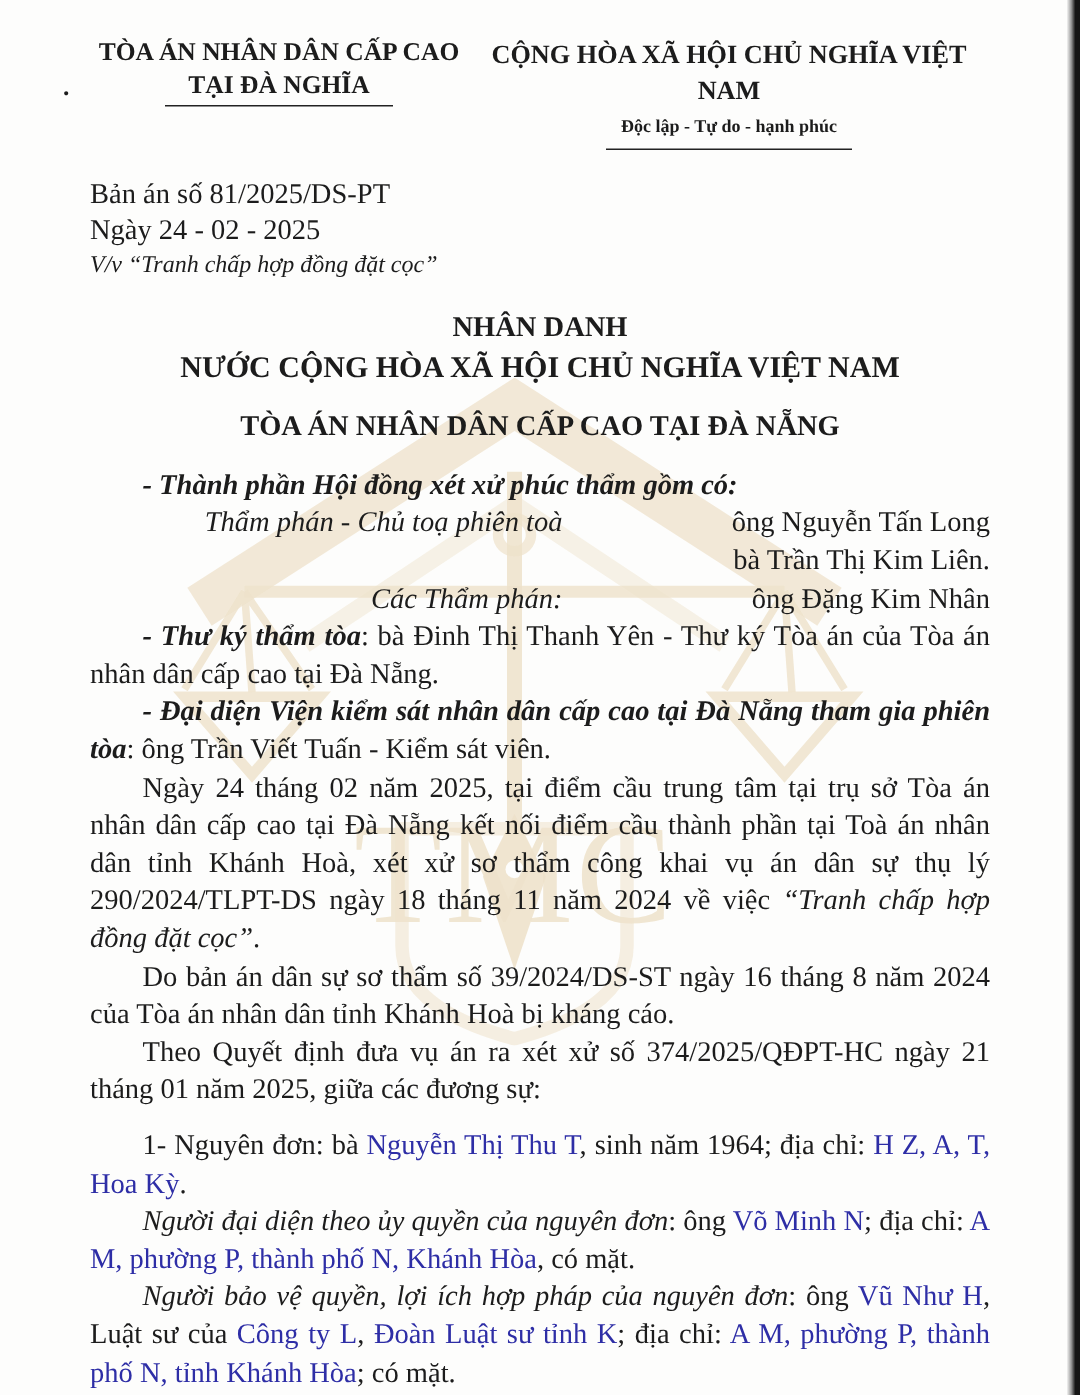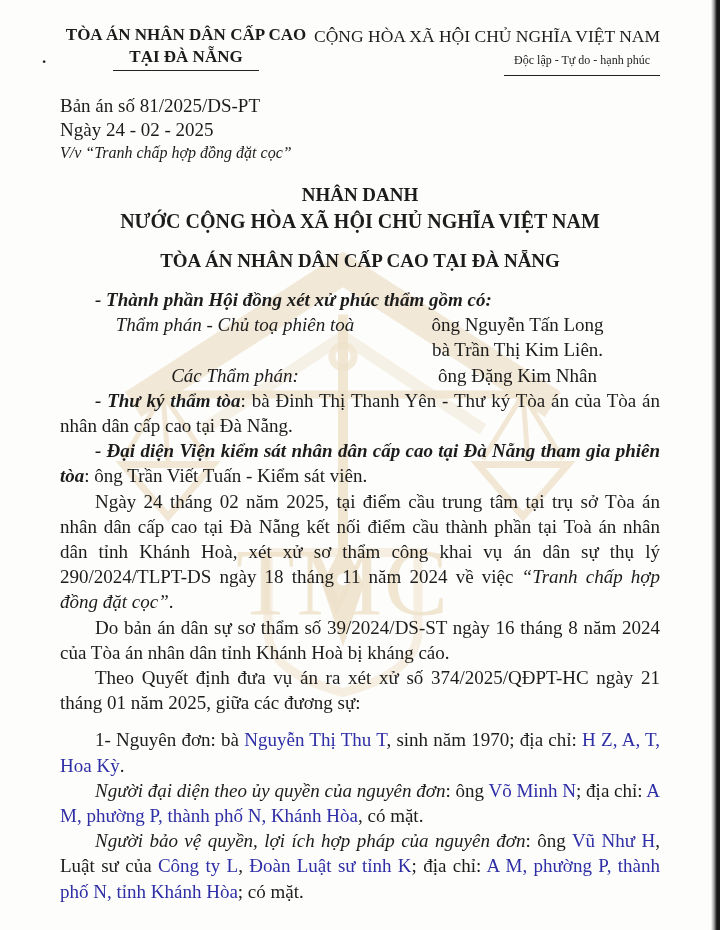--- a/index.html
+++ b/index.html
@@ -16,38 +16,38 @@
     position:absolute;left:108px;top:252px;width:470px;height:445px;z-index:1;
     color:var(--wm,#e5d2ad);opacity:.62;pointer-events:none;
   }
   .content{position:absolute;left:60px;top:24px;width:600px;z-index:2;}
 
   
   .header{display:flex;}
   .header-left{width:252px;text-align:center;font-weight:bold;font-size:17px;line-height:22px;position:relative;}
   .header-left .underlined{display:inline-block;border-bottom:1.5px solid #222;padding:0 16px 2px;}
   .stray-dot{position:absolute;left:-18px;top:23px;font-weight:bold;font-size:17px;}
-  .header-right{flex:1;text-align:right;font-weight:normal;}
+  .header-right{flex:1;text-align:center;font-weight:bold;}
   .header-right .l1{font-size:17.5px;line-height:24px;}
   .header-right .l2{font-size:12px;line-height:24px;display:inline-block;border-bottom:1.5px solid #222;padding:0 10px 3px;}
 
   
   .meta{margin-top:18px;font-size:19px;line-height:24px;}
   .meta .subject{font-style:italic;font-size:16px;line-height:22px;}
 
   
   .title{text-align:center;font-weight:bold;margin-top:18px;}
   .title .t1{font-size:19px;line-height:26px;}
   .title .t2{font-size:20px;line-height:27px;}
   .title .t3{font-size:19px;line-height:26px;margin-top:13px;}
 
   
   .bodytext{margin-top:13px;font-size:19px;line-height:25.2px;text-align:justify;}
   .para{margin:0;text-indent:35px;}
-  .para.cols{display:flex;text-indent:0;padding-left:35px;text-align:center;}
+  .para.cols{display:flex;text-indent:0;padding-left:35px;text-align:right;}
   .col-label{width:280px;font-style:italic;}
   .col-value{flex:1;}
   .gap-before{margin-top:12px;}
   .b{font-weight:bold;}
   .i{font-style:italic;}
   .blue{color:var(--blue,#2e2ea6);}
 </style>
 </head>
 <body>
 
@@ -70,21 +70,21 @@
   </svg>
 
   <div class="scan-edge"></div>
 
   <div class="content">
 
     <div class="header">
       <div class="header-left">
         <span class="stray-dot">.</span>
         <div>TÒA ÁN NHÂN DÂN CẤP CAO</div>
-        <div><span class="underlined">TẠI ĐÀ NẴNG</span></div>
+        <div><span class="underlined">TẠI ĐÀ NGHĨA</span></div>
       </div>
       <div class="header-right">
         <div class="l1">CỘNG HÒA XÃ HỘI CHỦ NGHĨA VIỆT NAM</div>
         <div><span class="l2">Độc lập - Tự do - hạnh phúc</span></div>
       </div>
     </div>
 
     <div class="meta">
       <div>Bản án số 81/2025/DS-PT</div>
       <div>Ngày 24 - 02 - 2025</div>
@@ -109,19 +109,19 @@
         </div>
         <div class="para cols">
           <div class="col-label"><span class="i">Các Thẩm phán:</span></div>
           <div class="col-value"><span>ông Đặng Kim Nhân</span></div>
         </div>
         <div class="para"><span class="b i">- Thư ký thẩm tòa</span><span>: bà Đinh Thị Thanh Yên - Thư ký Tòa án của Tòa án nhân dân cấp cao tại Đà Nẵng.</span></div>
         <div class="para"><span class="b i">- Đại diện Viện kiểm sát nhân dân cấp cao tại Đà Nẵng tham gia phiên tòa</span><span>: ông Trần Viết Tuấn - Kiểm sát viên.</span></div>
         <div class="para"><span>Ngày 24 tháng 02 năm 2025, tại điểm cầu trung tâm tại trụ sở Tòa án nhân dân cấp cao tại Đà Nẵng kết nối điểm cầu thành phần tại Toà án nhân dân tỉnh Khánh Hoà, xét xử sơ thẩm công khai vụ án dân sự thụ lý 290/2024/TLPT-DS ngày 18 tháng 11 năm 2024 về việc </span><span class="i">“Tranh chấp hợp đồng đặt cọc”</span><span>.</span></div>
         <div class="para"><span>Do bản án dân sự sơ thẩm số 39/2024/DS-ST ngày 16 tháng 8 năm 2024 của Tòa án nhân dân tỉnh Khánh Hoà bị kháng cáo.</span></div>
         <div class="para"><span>Theo Quyết định đưa vụ án ra xét xử số 374/2025/QĐPT-HC ngày 21 tháng 01 năm 2025, giữa các đương sự:</span></div>
-        <div class="para gap-before"><span>1- Nguyên đơn: bà </span><span class="blue">Nguyễn Thị Thu T</span><span>, sinh năm 1970; địa chỉ: </span><span class="blue">H Z, A, T, Hoa Kỳ</span><span>.</span></div>
+        <div class="para gap-before"><span>1- Nguyên đơn: bà </span><span class="blue">Nguyễn Thị Thu T</span><span>, sinh năm 1964; địa chỉ: </span><span class="blue">H Z, A, T, Hoa Kỳ</span><span>.</span></div>
         <div class="para"><span class="i">Người đại diện theo ủy quyền của nguyên đơn</span><span>: ông </span><span class="blue">Võ Minh N</span><span>; địa chỉ: </span><span class="blue">A M, phường P, thành phố N, Khánh Hòa</span><span>, có mặt.</span></div>
         <div class="para"><span class="i">Người bảo vệ quyền, lợi ích hợp pháp của nguyên đơn</span><span>: ông </span><span class="blue">Vũ Như H</span><span>, Luật sư của </span><span class="blue">Công ty L</span><span>, </span><span class="blue">Đoàn Luật sư tỉnh K</span><span>; địa chỉ: </span><span class="blue">A M, phường P, thành phố N, tỉnh Khánh Hòa</span><span>; có mặt.</span></div>
       </div>
 
   </div>
 </div>
 
 </body></html>

